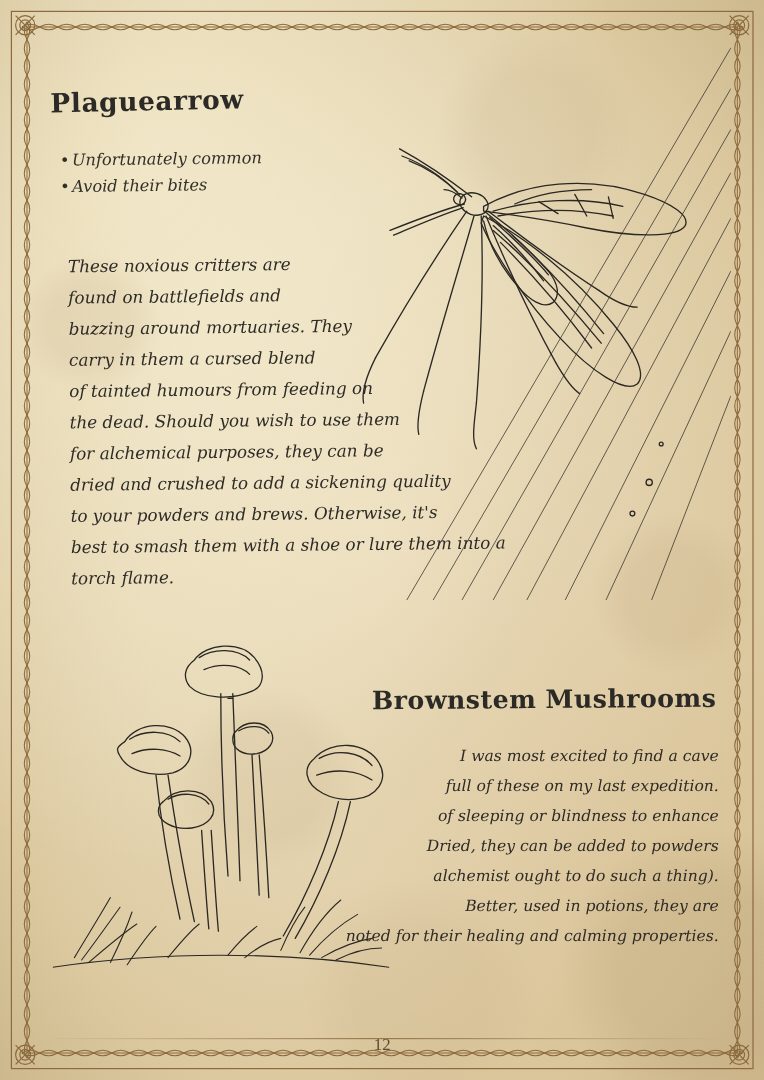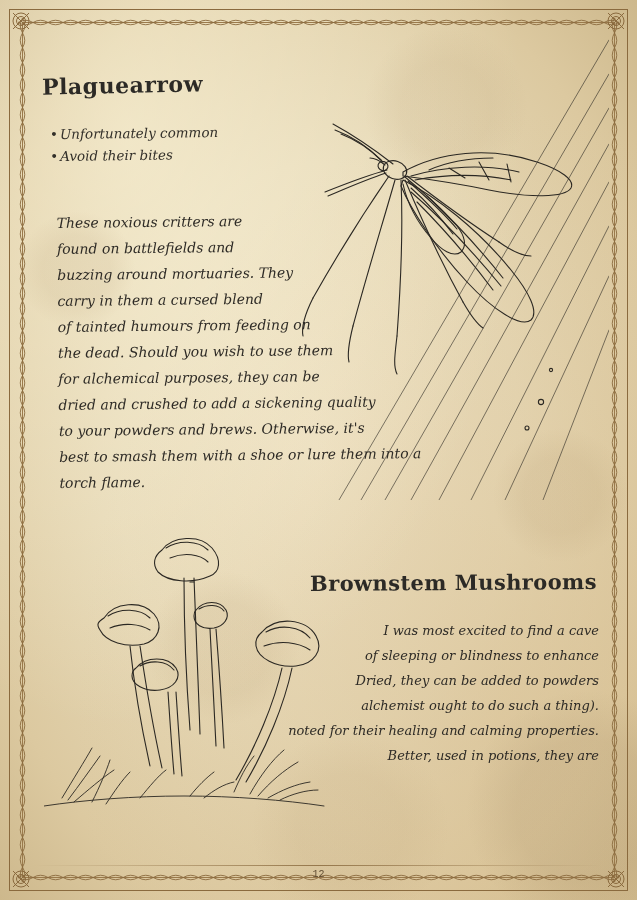--- a/index.html
+++ b/index.html
@@ -145,23 +145,23 @@
     left: 34px; right: 34px;
     bottom: 34px;
     height: 1px;
     background: linear-gradient(to right, rgba(138,106,62,0), rgba(138,106,62,0.85), rgba(138,106,62,0));
   }
   .page-number {
     position: absolute;
     bottom: 20px;
     left: 0; right: 0;
     text-align: center;
-    font-size: 10px;
+    font-size: 14px;
     color: #5e4b30;
-    font-family: Liberation Mono, monospace;
+    font-family: Liberation Serif, serif;
   }
 
   
   .ill {
     position: absolute;
     pointer-events: none;
   }
   .ill-mosquito { right: -6px; top: 0px; width: 420px; height: 470px; }
   .ill-mushroom { left: 10px; top: 468px; width: 300px; height: 340px; }
 
@@ -359,25 +359,26 @@
       <span>dried and crushed to add a sickening quality</span>
       <span>to your powders and brews. Otherwise, it's</span>
       <span>best to smash them with a shoe or lure them into a</span>
       <span>torch flame.</span>
     </div>
 
     <div class="title-mushroom">Brownstem Mushrooms</div>
 
     <div class="body-mushroom">
       <span>I was most excited to find a cave</span>
+      <span>full of these on my last expedition.</span>
       <span>of sleeping or blindness to enhance</span>
       <span>Dried, they can be added to powders</span>
       <span>alchemist ought to do such a thing).</span>
+      <span>Better, used in potions, they are</span>
       <span>noted for their healing and calming properties.</span>
-      <span>Better, used in potions, they are</span>
     </div>
 
   </div>
 
   <div class="page-number-rule"></div>
   <div class="page-number">12</div>
 
 </div>
 
 </body></html>

